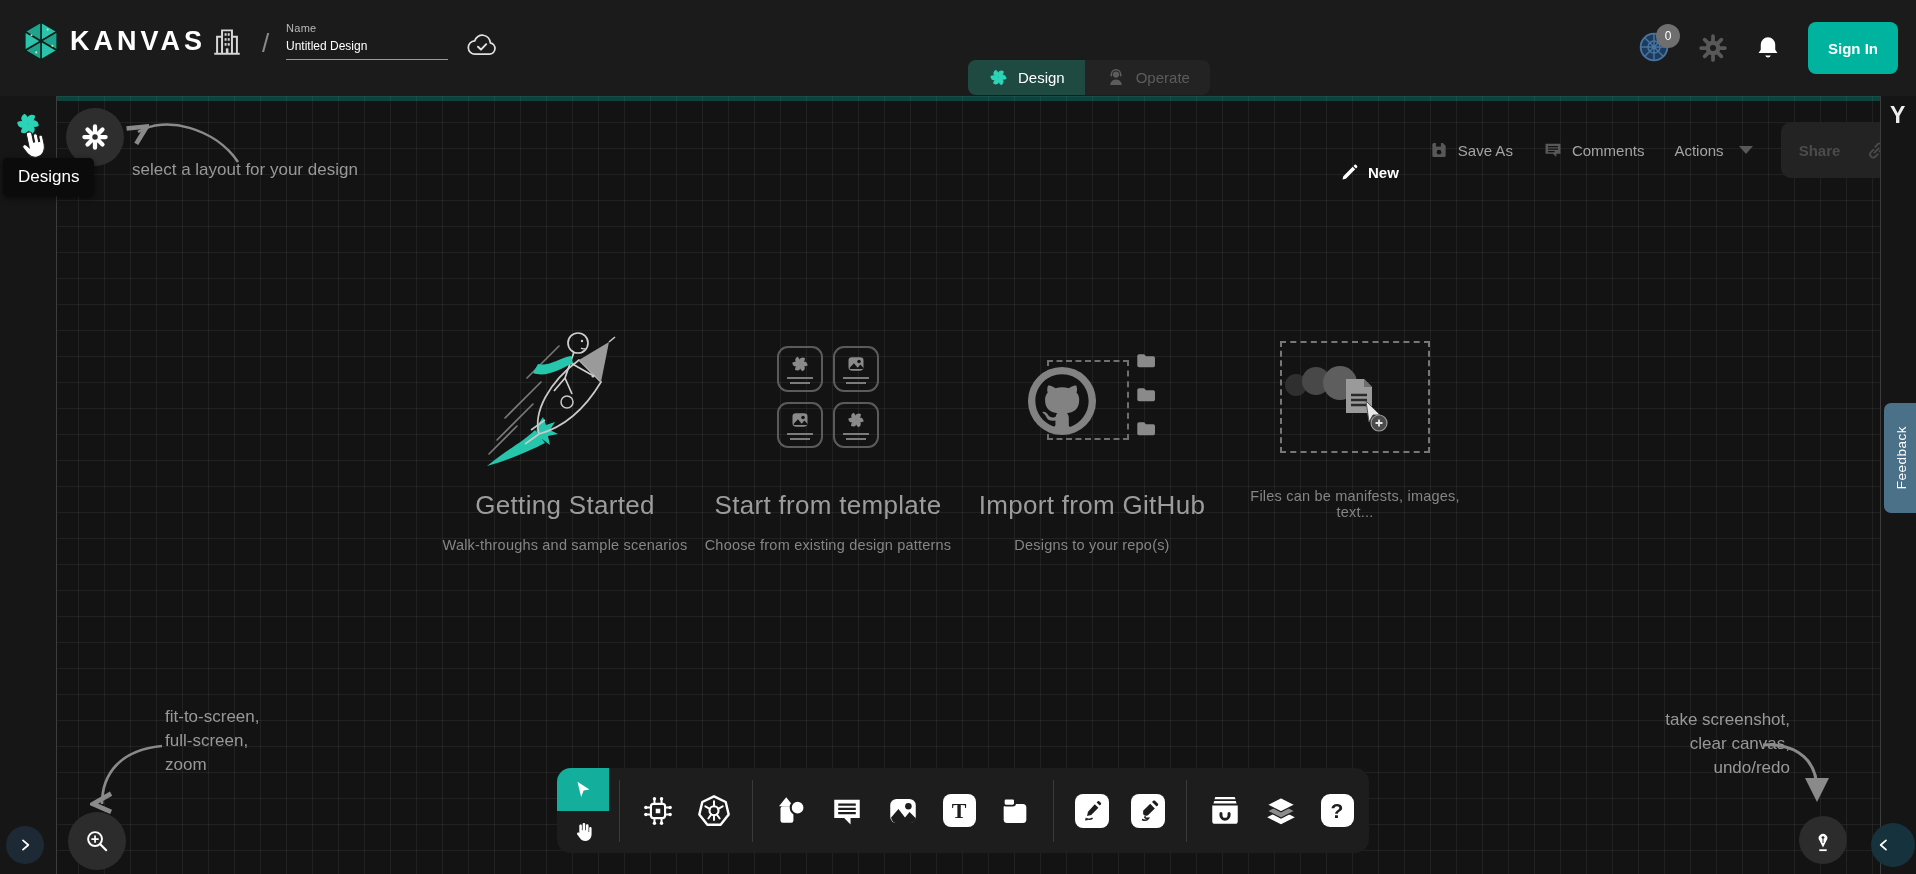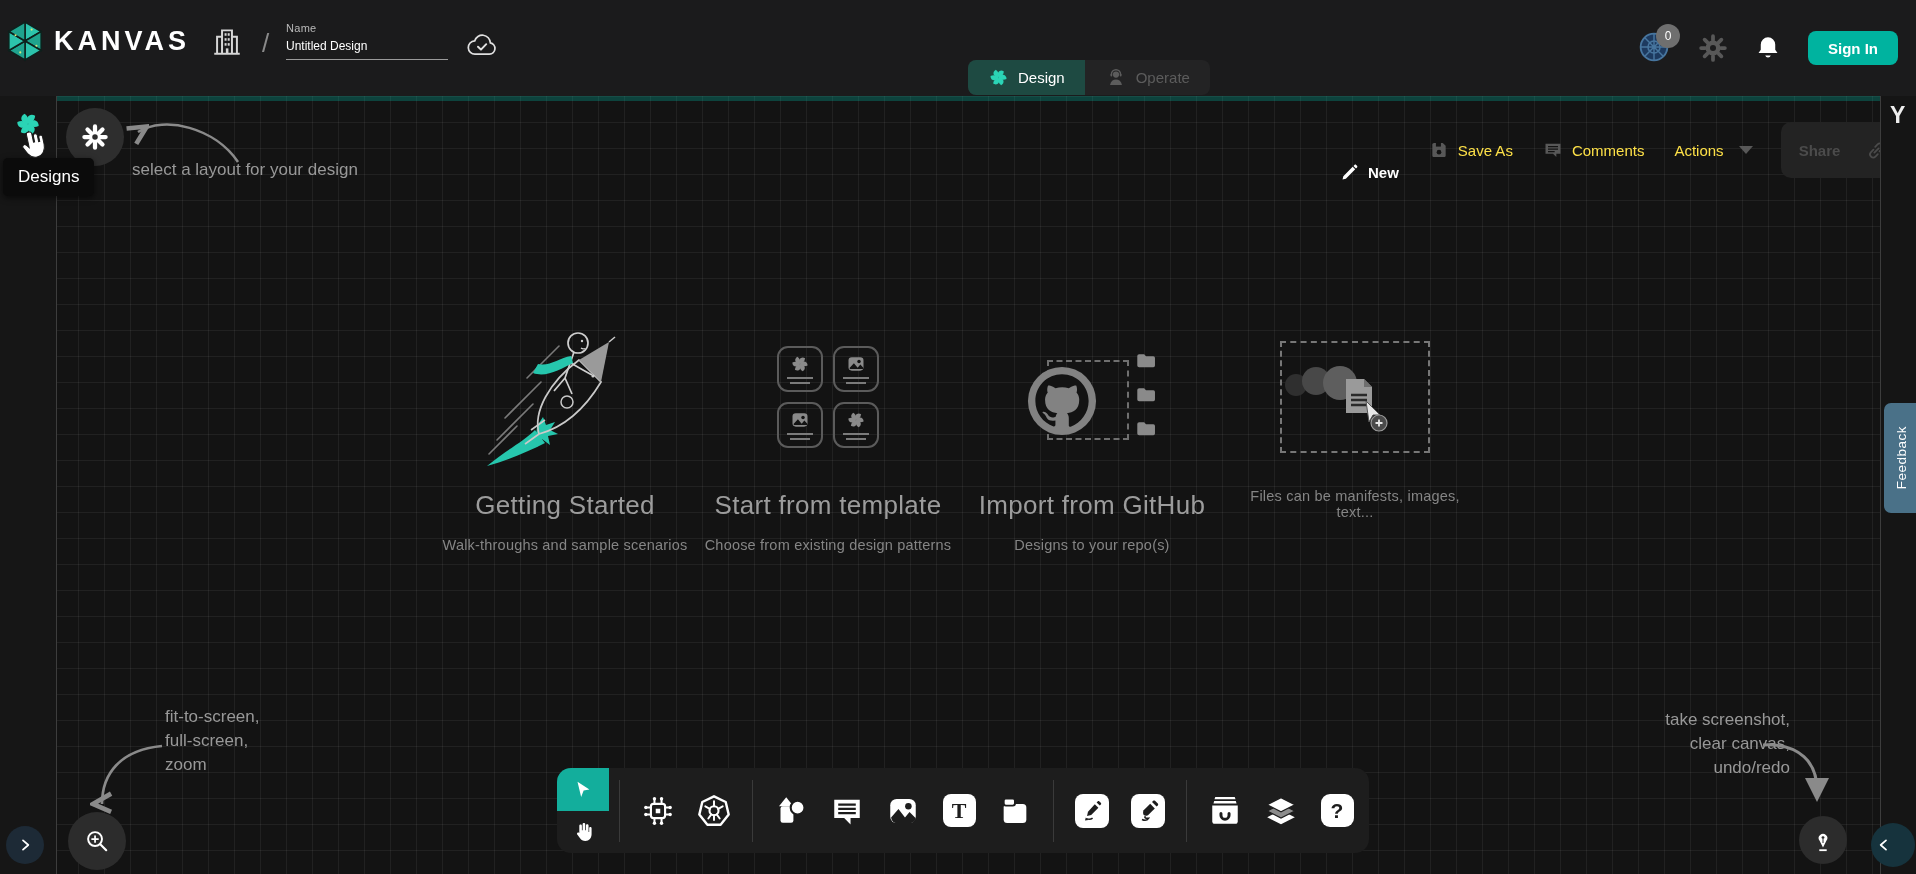--- a/index.html
+++ b/index.html
@@ -7,21 +7,21 @@
   #app {
     position:relative; width:1916px; height:874px; overflow:hidden;
     background:#131313; font-family:"Liberation Sans",sans-serif;
     color:#ddd; -webkit-font-smoothing:antialiased;
   }
   
   .header {
     position:absolute; left:0; top:0; width:1916px; height:96px;
     background:#1b1b1c; z-index:30;
   }
-  .logo-wrap { position:absolute; left:6px; top:20px; display:flex; align-items:center; gap:10px; }
+  .logo-wrap { position:absolute; left:22px; top:20px; display:flex; align-items:center; gap:10px; }
   .logo-text { font-size:27px; font-weight:800; letter-spacing:4px; color:#fff; }
   .org-icon { position:absolute; left:210px; top:24px; }
   .path-sep { position:absolute; left:262px; top:28px; font-size:26px; color:#8a8a8a; font-weight:300; }
   .name-block { position:absolute; left:286px; top:22px; }
   .name-label { font-size:11px; color:#b9b9b9; letter-spacing:.3px; }
   .name-input {
     display:block; margin-top:3px; width:162px; background:transparent; border:none;
     border-bottom:1px solid #9a9a9a; color:#fff; font-size:12px; padding:2px 0 6px 0;
     font-family:"Liberation Sans",sans-serif; outline:none;
   }
@@ -33,21 +33,21 @@
   .tab { display:flex; align-items:center; gap:9px; padding:0 20px; font-size:15px; cursor:pointer; }
   .tab.active { background:#1e4a42; color:#fff; }
   .tab.inactive { color:#5c5c5c; }
   .hdr-right { position:absolute; right:18px; top:0; height:96px; display:flex; align-items:center; gap:26px; }
   .wheel-wrap { position:relative; width:34px; height:34px; }
   .badge {
     position:absolute; right:-8px; top:-7px; width:24px; height:24px; border-radius:50%;
     background:#6f6f6f; color:#fff; font-size:12px; display:flex; align-items:center; justify-content:center;
   }
   .signin-btn {
-    background:#00b39f; color:#fff; border:none; border-radius:8px; height:34px;
+    background:#00b39f; color:#fff; border:none; border-radius:8px; height:52px;
     padding:0 20px; font-size:15px; font-weight:700; font-family:"Liberation Sans",sans-serif; cursor:pointer;
   }
   
   .canvas {
     position:absolute; left:0; top:96px; width:1916px; height:778px; background:#131313;
     background-image:
       linear-gradient(to right, rgba(255,255,255,.06) 1px, transparent 1px),
       linear-gradient(to bottom, rgba(255,255,255,.06) 1px, transparent 1px);
     background-size:26px 26px;
   }
@@ -68,21 +68,21 @@
   .layout-btn {
     position:absolute; left:66px; top:108px; width:58px; height:58px; border-radius:50%;
     background:#2e2e2e; display:flex; align-items:center; justify-content:center; cursor:pointer; z-index:14;
   }
   
   .design-toolbar {
     position:absolute; left:1330px; top:130px; height:40px; display:flex; align-items:center; gap:10px; z-index:14;
   }
   .dt-item { display:flex; align-items:center; gap:9px; padding:0 10px; cursor:pointer; font-size:15px; }
   .dt-item.enabled { color:#fff; font-weight:700;margin-top:44px; }
-  .dt-item.disabled { color:#fde047; }
+  .dt-item.disabled { color:#a3a3a3; }
   .caret-down { width:0; height:0; border-left:7px solid transparent; border-right:7px solid transparent;
     border-top:8px solid #585858; margin-left:6px; }
   .share-pill {
     display:flex; align-items:center; gap:26px; background:#232323; border-radius:10px;
     height:56px; padding:0 18px; margin-left:8px; color:#4b4b4b; font-size:15px; font-weight:700; cursor:default;
   }
   
   .anno { position:absolute; color:#989898; font-size:17px; line-height:24px; z-index:10; }
   .anno-arrow { position:absolute; z-index:10; }
   

